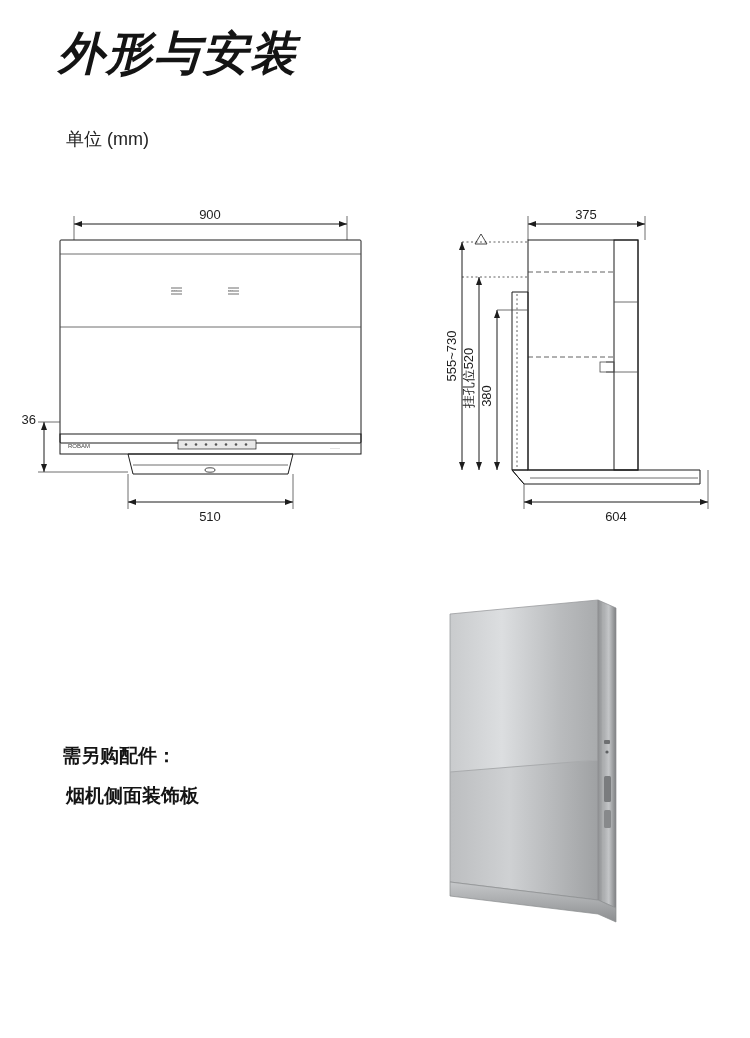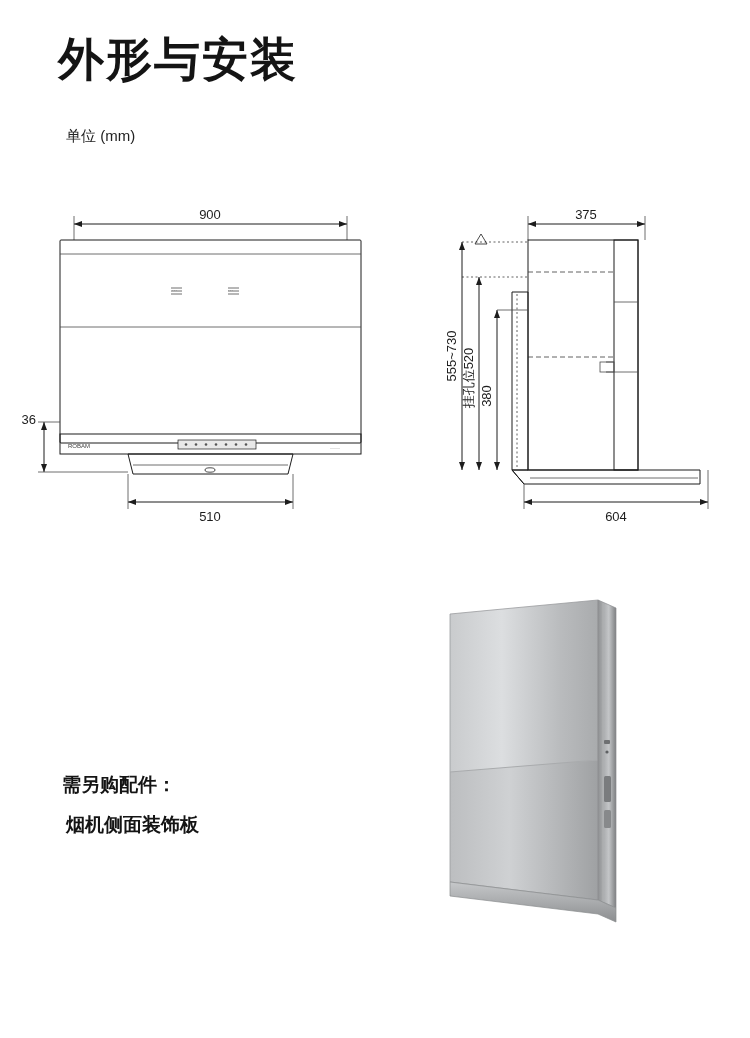--- a/index.html
+++ b/index.html
@@ -15,39 +15,40 @@
     color: #1a1a1a;
     overflow: hidden;
   }
   .page {
     position: absolute;
     inset: 0;
   }
   .title {
     position: absolute;
     left: 58px;
-    top: 34px;
+    top: 28px;
     font-size: 46px;
     font-weight: 700;
     letter-spacing: 2px;
     color: #141414;
     line-height: 1.1;
+    font-style: italic;
   }
   .unit {
     position: absolute;
     left: 66px;
     top: 127px;
-    font-size: 15px;
+    font-size: 18px;
     font-weight: 400;
     color: #222;
   }
   .note-block {
     position: absolute;
     left: 62px;
-    top: 765px;
+    top: 736px;
     font-size: 19px;
     line-height: 40px;
     color: #141414;
     font-weight: 600;
   }
   .note-block .line2 {
     font-weight: 700;
     padding-left: 4px;
   }
   .drawings {

